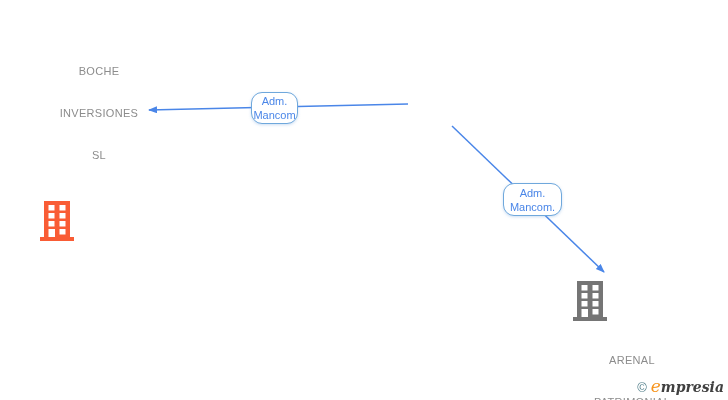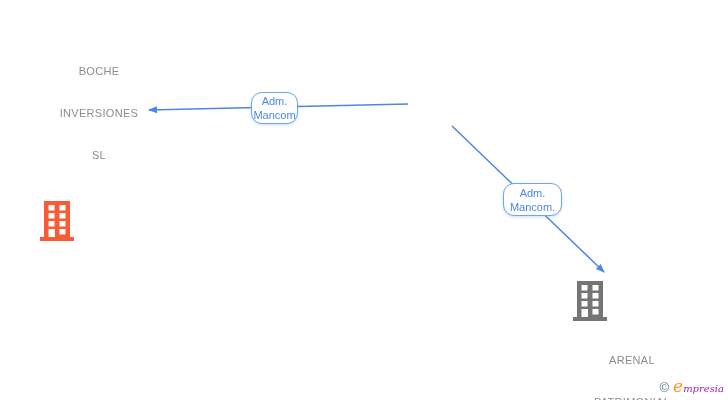--- a/index.html
+++ b/index.html
@@ -23,21 +23,21 @@
     display:flex;flex-direction:column;justify-content:center;
     box-shadow:0 1px 3px rgba(110,160,220,0.35);
   }
   .watermark{
     position:absolute;right:4px;bottom:4px;
     font-size:14px;display:flex;align-items:baseline;gap:4px;
   }
   .wm-c{color:#54808c;font-size:13px;}
   .wm-brand{font-style:italic;font-family:"DejaVu Serif",serif;}
   .wm-e{color:#f7941d;font-size:17px;}
-  .wm-rest{color:#a21caf;font-size:10px;}
+  .wm-rest{color:#404040;font-size:14px;font-weight:bold;}
 </style>
 </head>
 <body>
 
 <div class="canvas">
 
   <svg class="edges-layer" width="728" height="400" viewBox="0 0 728 400" aria-hidden="true">
     <defs>
       <marker id="ah" markerUnits="userSpaceOnUse" markerWidth="10" markerHeight="8" refX="8" refY="3.5" orient="auto">
         <path d="M0,0 L9,3.5 L0,7 Z" fill="#4a86e8"></path>

